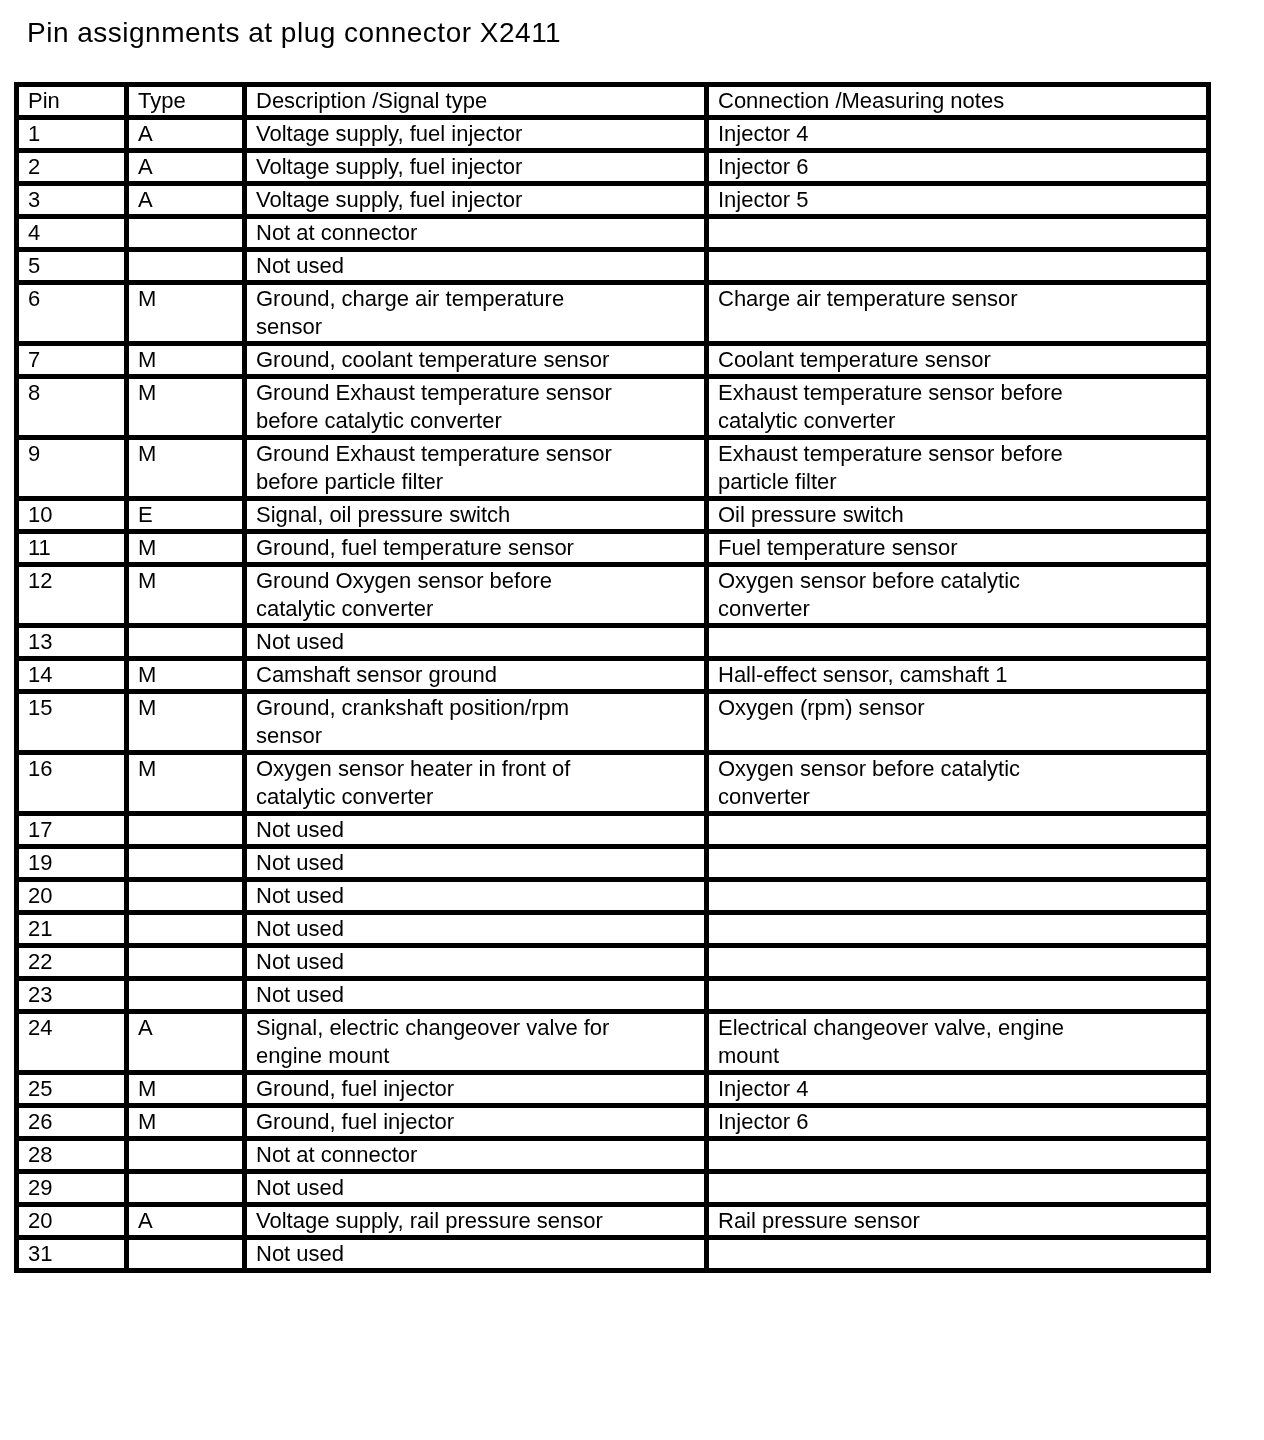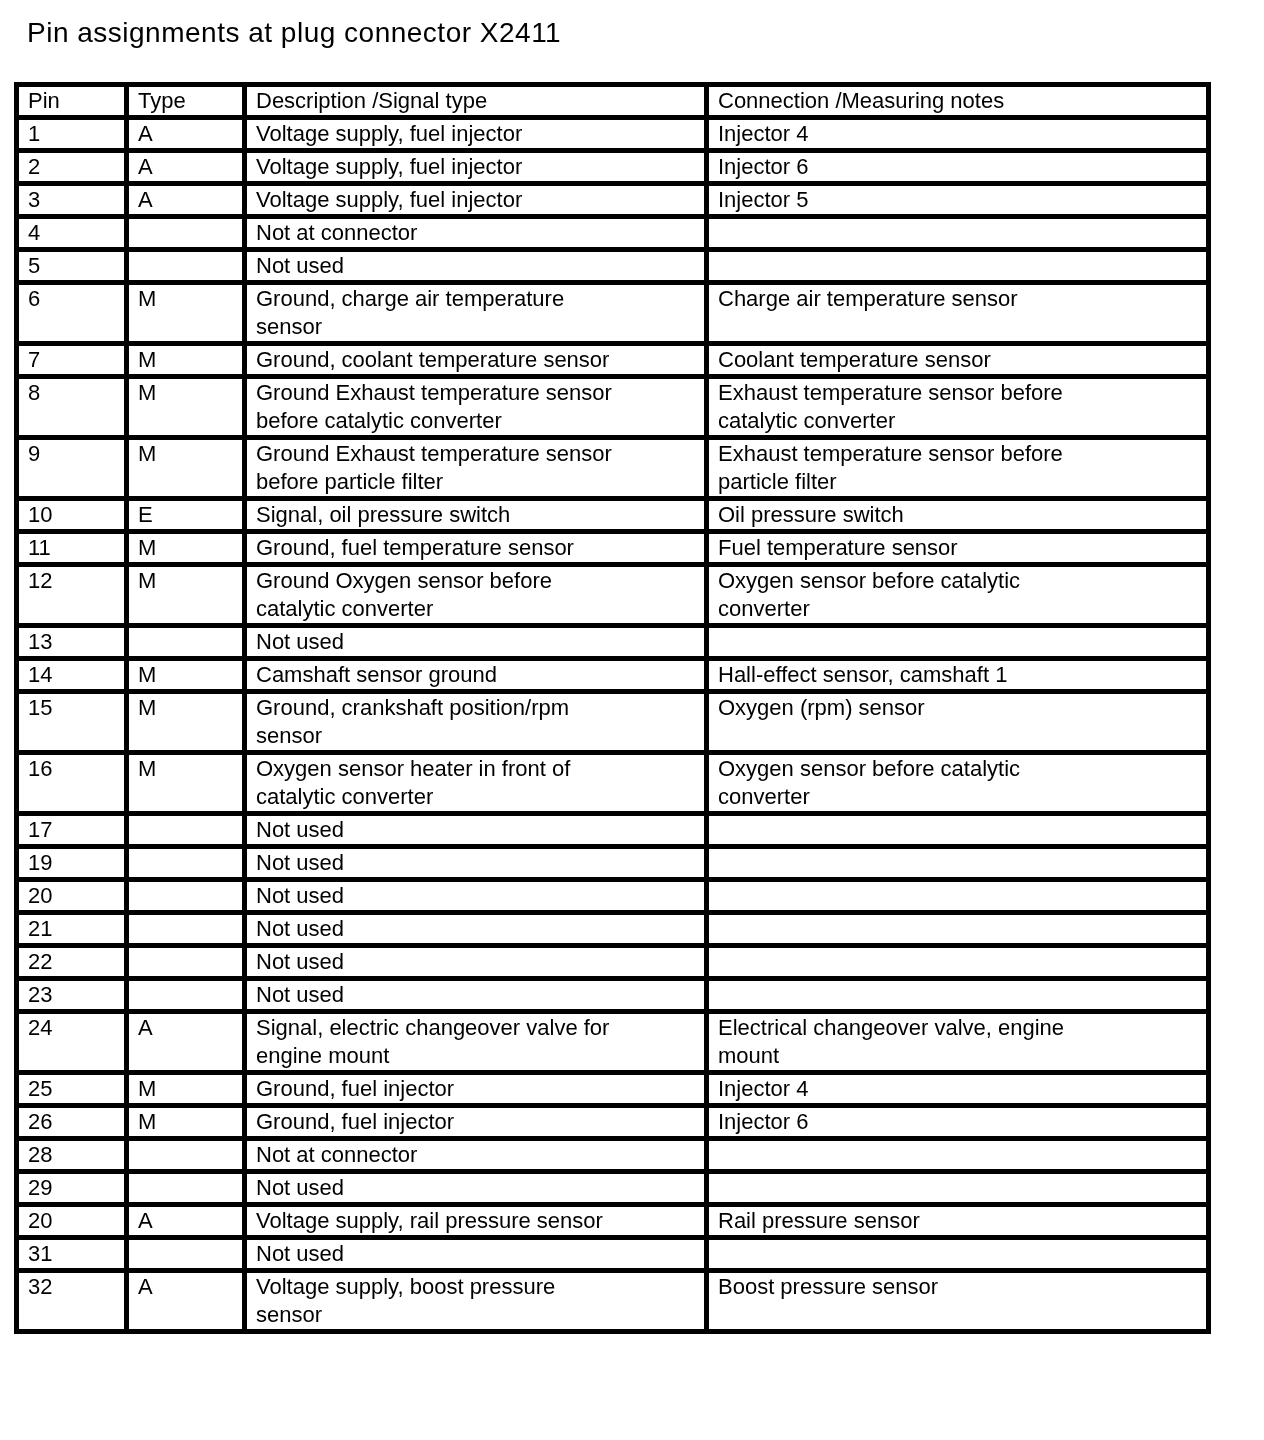--- a/index.html
+++ b/index.html
@@ -246,21 +246,14 @@
         <td>A</td>
         <td>Voltage supply, rail pressure sensor</td>
         <td>Rail pressure sensor</td>
       </tr>
       <tr>
         <td>31</td>
         <td></td>
         <td>Not used</td>
         <td></td>
       </tr>
-      <tr>
-        <td>32</td>
-        <td>A</td>
-        <td>Voltage supply, boost pressure
-sensor</td>
-        <td>Boost pressure sensor</td>
-      </tr>
     </tbody>
 </table>
 
 </body></html>

